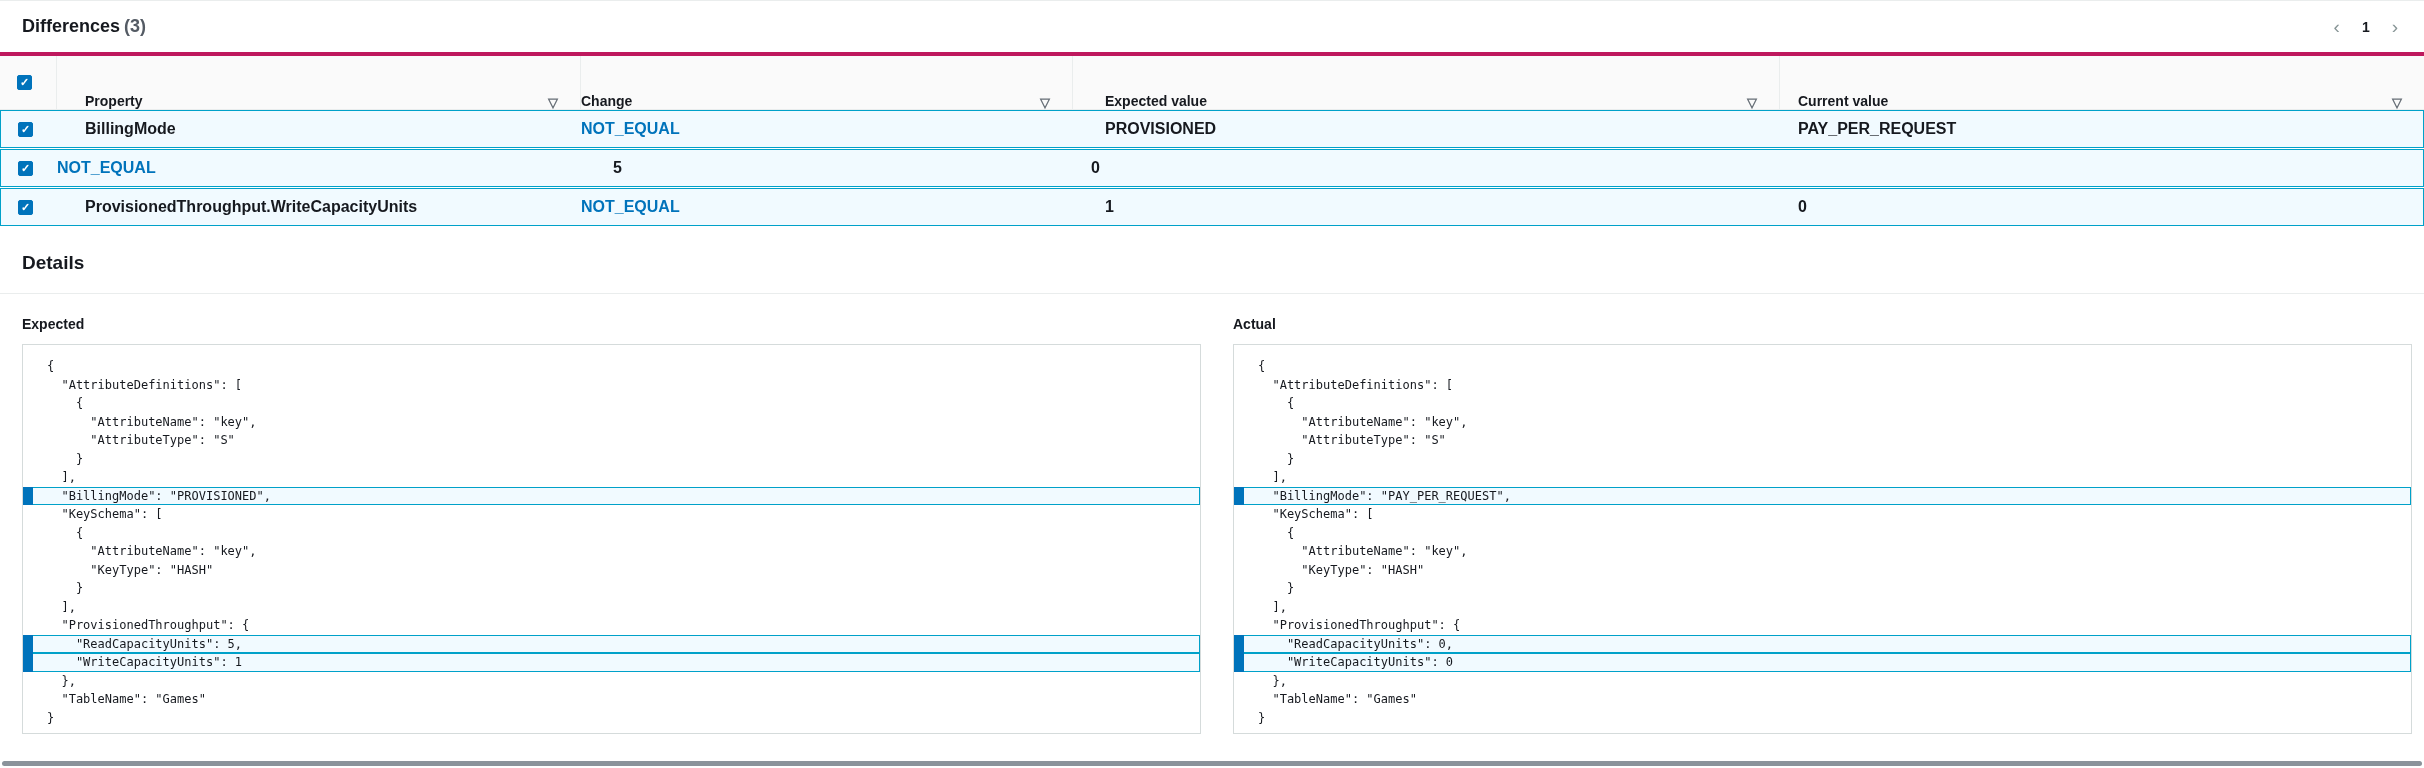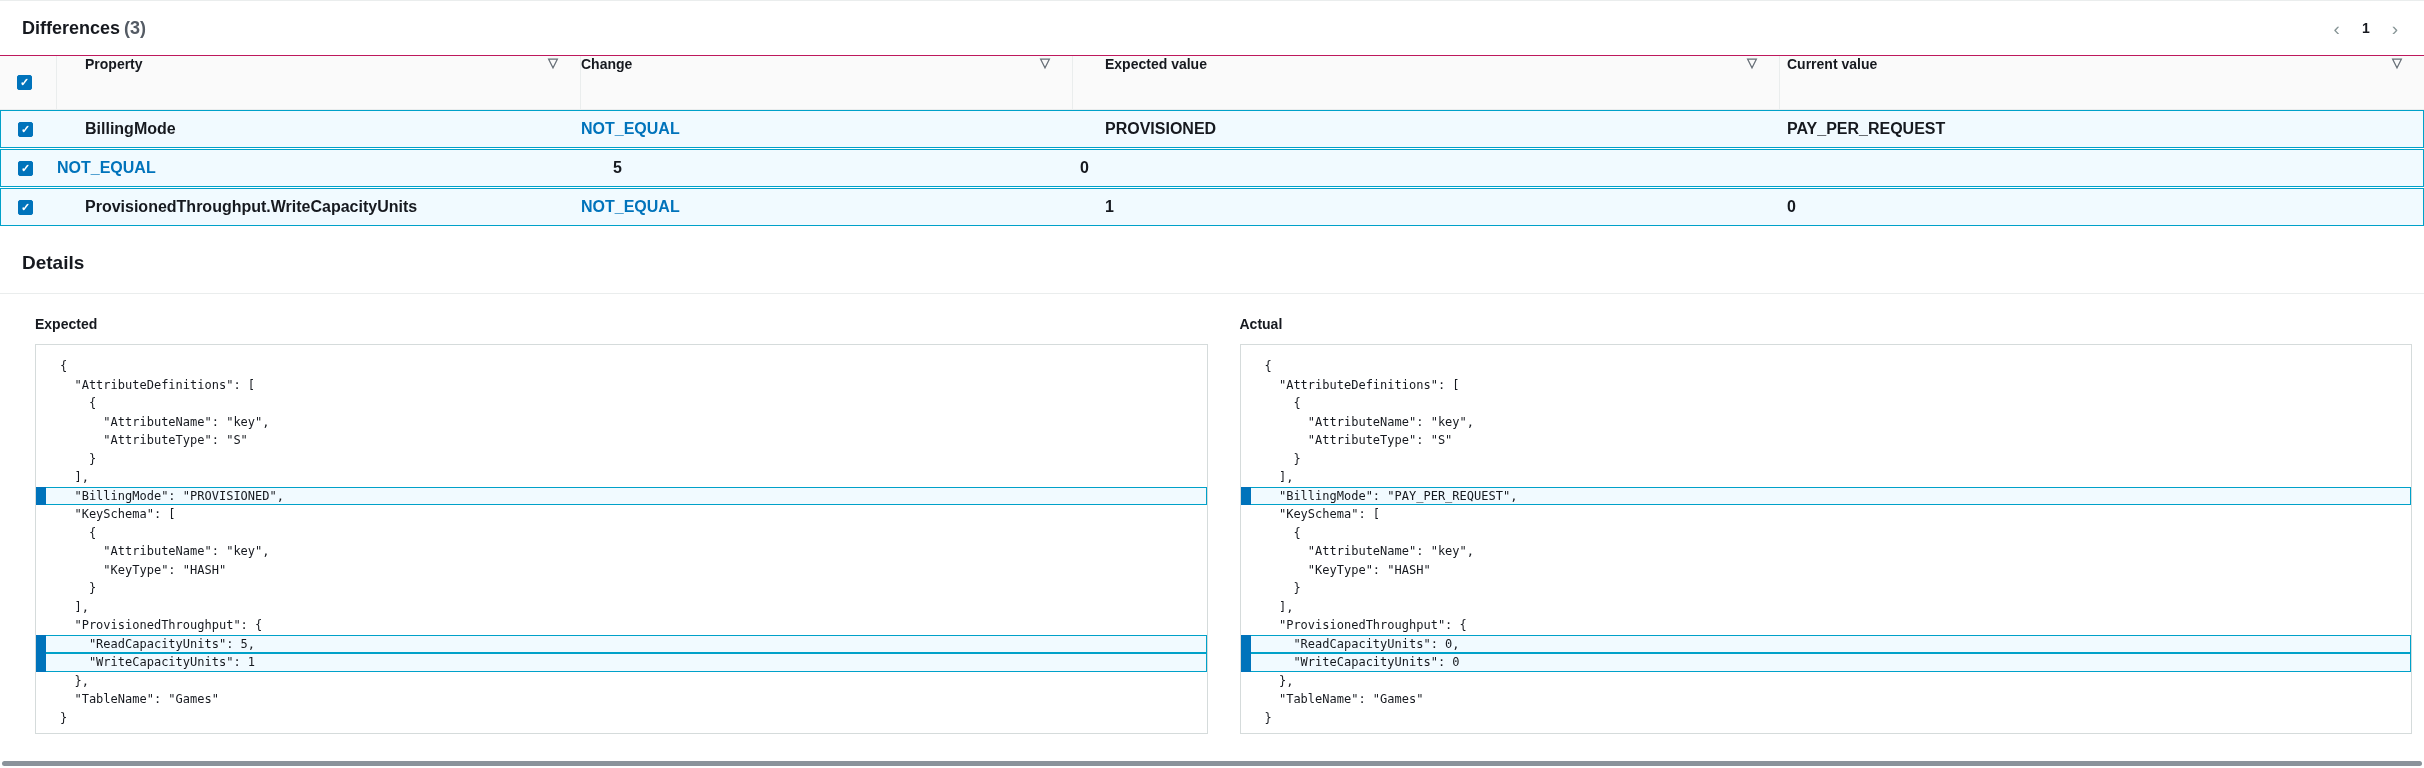--- a/index.html
+++ b/index.html
@@ -9,48 +9,48 @@
     color: #16191f;
     position: relative;
     border-top: 1px solid #eaeded;
   }
 
   
   .diff-header {
     height: 55px;
     display: flex; align-items: center; justify-content: space-between;
     padding: 0 24px 0 22px;
-    border-bottom: 1px solid #be185d;
+    border-bottom: 4px solid #be185d;
   }
   .diff-title { font-size: 18px; font-weight: 700; color: #16191f; }
   .diff-title .count { font-weight: 700; color: #545b64; margin-left: 4px; }
   .pagination { display: flex; align-items: center; gap: 20px; }
   .page-btn {
     background: none; border: none; cursor: pointer;
     color: #879596; font-size: 19px; line-height: 1;
     font-family: "Liberation Sans", sans-serif; padding: 0 2px;
   }
   .page-number { font-size: 14px; font-weight: 700; color: #16191f; }
 
   
   .trow { display: grid; grid-template-columns: 56px 524px 492px 707px 1fr; align-items: center; }
   .thead { height: 54px; background: #fafafa; border-bottom: 1px solid #eaeded; }
   .th {
-    height: 100%; display: flex; align-items: flex-start; justify-content: space-between;
+    height: 100%; display: flex; align-items: flex-end; justify-content: space-between;
     font-size: 14px; font-weight: 700; color: #16191f; gap: 8px;
   }
   .th.sep { border-left: 1px solid #eaeded; }
   .th .filter-icon, .filter-icon {
     color: #687078; font-size: 13px; line-height: 1; cursor: pointer;
     margin-right: 22px; user-select: none;
   }
   .col-pad-2 { padding-left: 28px; }
   .col-pad-3 { }
   .col-pad-4 { padding-left: 32px; }
-  .col-pad-5 { padding-left: 7px; }
+  .col-pad-5 { padding-left: 18px; }
 
   .checkbox-cell { display: flex; align-items: center; justify-content: flex-start; padding-left: 17px; height: 100%; }
   .checkbox {
     width: 15px; height: 15px; border-radius: 2px;
     background: #0073bb; border: 1px solid #0073bb;
     display: flex; align-items: center; justify-content: center;
     cursor: pointer;
   }
   .checkbox .check { color: #fff; font-size: 11px; font-weight: 700; line-height: 1; }
 
@@ -61,21 +61,21 @@
     margin-bottom: 1px;
     cursor: pointer;
   }
   .cell { font-size: 16px; color: #16191f; overflow: hidden; white-space: nowrap; font-weight: bold; }
   .cell.link { color: #0073bb; }
 
   
   .details-header { padding: 25px 22px 19px 22px; border-bottom: 1px solid #eaeded; }
   .details-title { font-size: 19px; font-weight: 700; color: #16191f; }
 
-  .details-body { display: flex; gap: 32px; padding: 22px 12px 0 22px; margin-left: 13px; }
+  .details-body { display: flex; gap: 32px; padding: 22px 12px 0 22px; }
   .details-col { flex: 1; min-width: 0; }
   .col-label { font-size: 14px; font-weight: 700; color: #16191f; margin-bottom: 12px; }
 
   .code-box {
     border: 1px solid #d5dbdb;
     background: #fff;
     padding: 12px 0 8px 0;
     height: 390px;
     overflow: hidden;
   }

